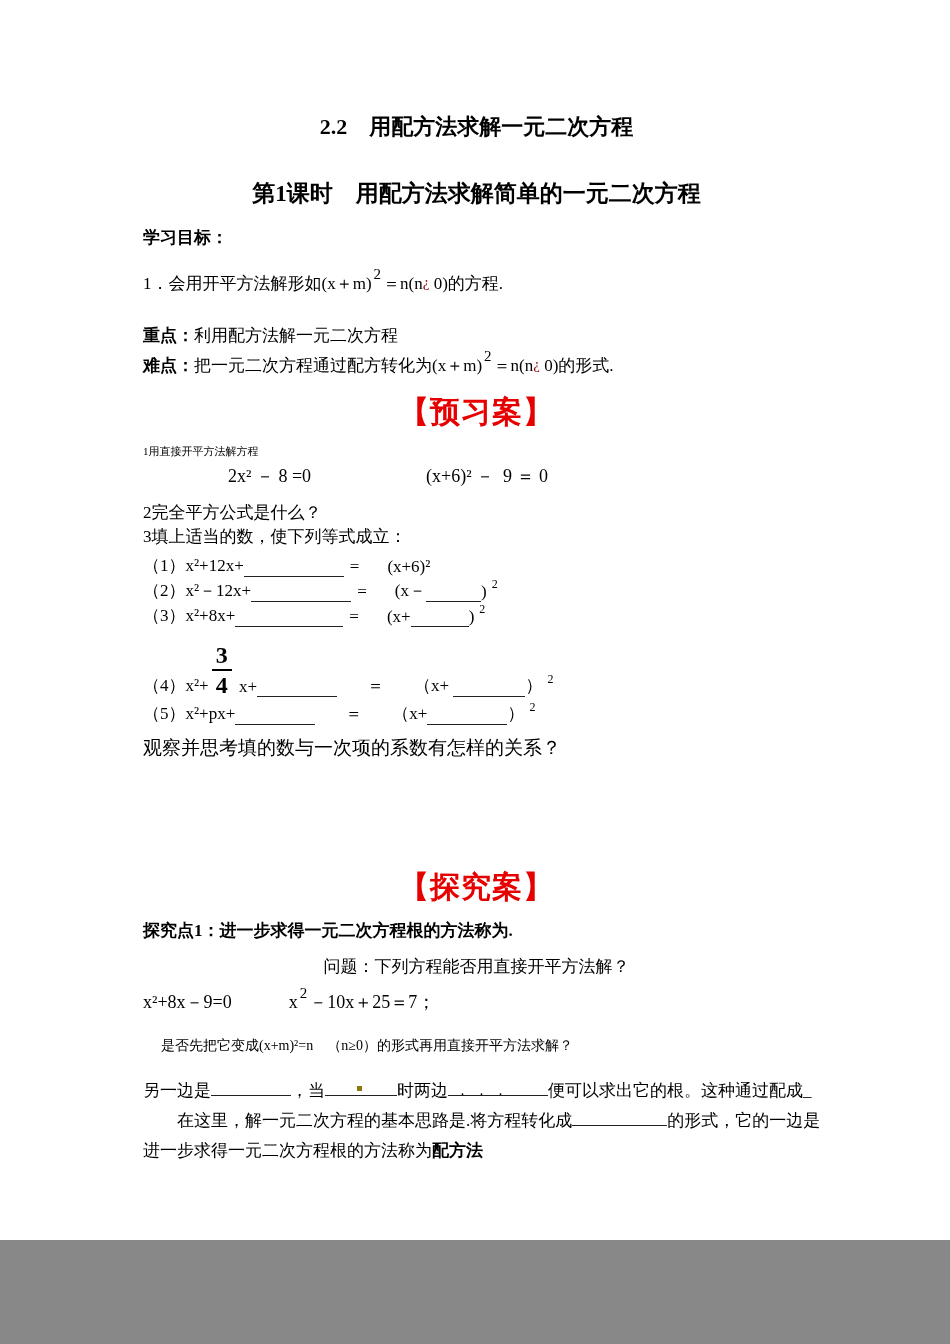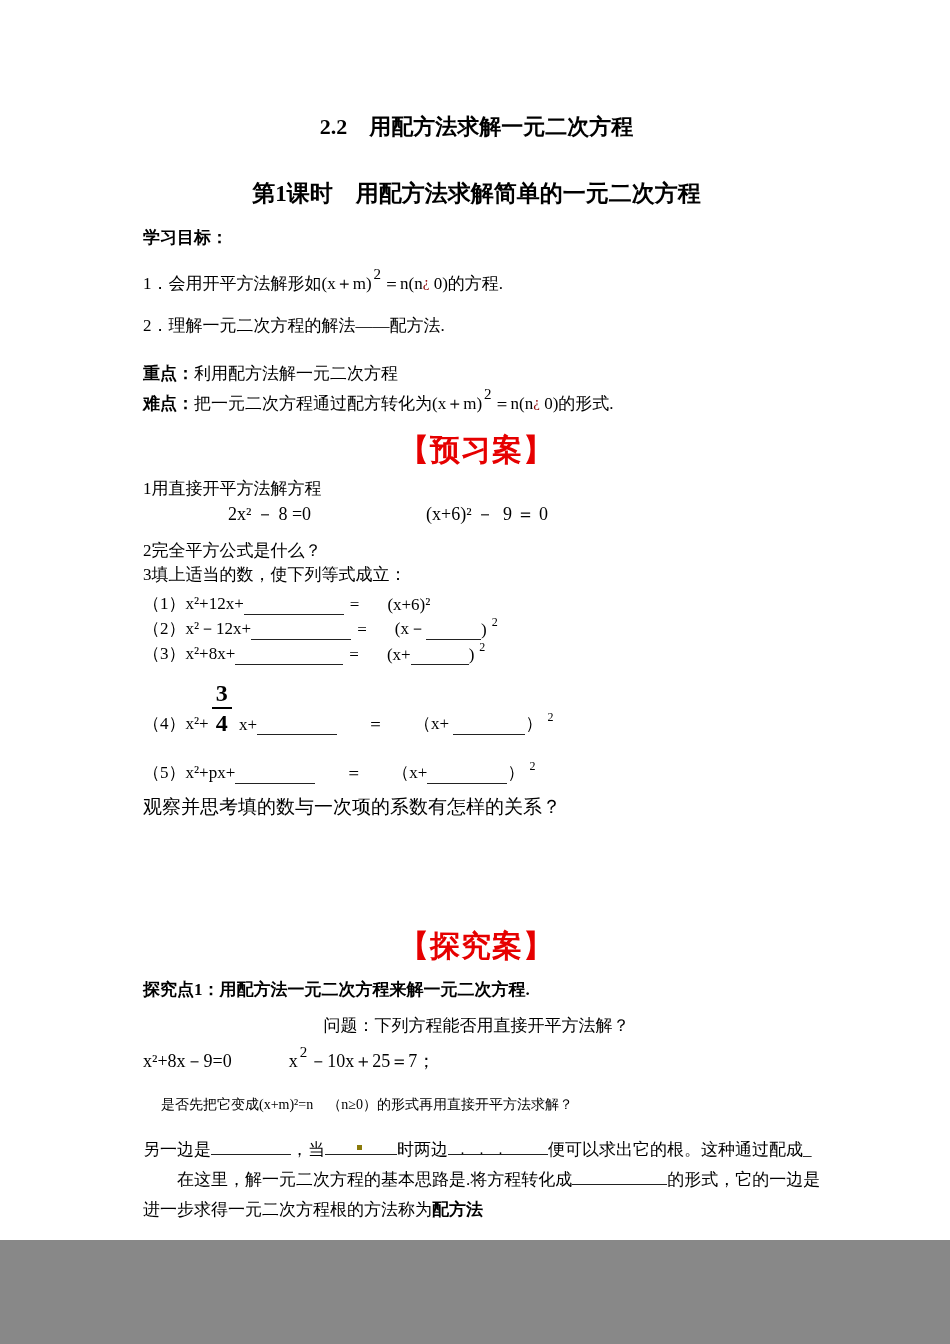--- a/index.html
+++ b/index.html
@@ -12,30 +12,30 @@
   .t1{font-size:22px;line-height:30px;font-weight:bold;text-align:center;}
   .t2{font-size:23px;line-height:32px;font-weight:bold;text-align:center;margin-top:36px;}
   .goals-h{font-size:17px;line-height:24px;font-weight:bold;margin-top:16px;}
   .g1{font-size:17px;line-height:32px;margin-top:18px;}
   .g2{font-size:17px;line-height:24px;margin-top:14px;}
   .zd{font-size:17px;line-height:24px;margin-top:24px;}
   .nd{font-size:17px;line-height:32px;margin-top:2px;}
   .blabel{font-weight:bold;}
   .red-h{font-size:30px;line-height:44px;font-weight:bold;text-align:center;color:#e60000;margin-top:8px;letter-spacing:1px;}
   .red-h.explore{margin-top:104px;}
-  .q1{font-size:17px;line-height:22px;margin-top:6px;}
+  .q1{font-size:11px;line-height:22px;margin-top:6px;}
   .eqrow{font-size:18px;line-height:24px;margin-top:2px;white-space:nowrap;}
   .eqrow .eq1{margin-left:85px;}
   .eqrow .eq2{margin-left:115px;}
   .q2,.q3{font-size:17px;line-height:24px;margin-top:13px;}
   .q3{margin-top:0;}
   .fill{display:flex;align-items:flex-end;height:25px;margin-top:0;font-size:17px;white-space:nowrap;}
   .fill.first{margin-top:3px;}
   .fill.tall{height:70px;}
-  .fill.f5{margin-top:23px;height:26px;font-family:Liberation Serif, serif;}
+  .fill.f5{margin-top:2px;height:26px;font-family:Liberation Serif, serif;}
   .m{white-space:pre;}
   .bl{display:inline-block;border-bottom:1px solid #222;height:17px;position:relative;}
   .w100{width:100px;} .w108{width:108px;} .w55{width:55px;} .w58{width:58px;}
   .w80{width:80px;} .w72{width:72px;} .w95{width:95px;} .w85{width:80px;}
   .eqsign{margin:0 28px 0 6px;}
   .eqsign.wide{margin:0 30px;}
   .sup2{font-size:12px;margin-left:5px;margin-bottom:10px;}
   .frac{display:inline-flex;flex-direction:column;align-items:center;margin:0 3px;line-height:1;}
   .frac .num{font-size:24px;font-weight:bold;padding:0 4px 2px 4px;border-bottom:2px solid #000;}
   .frac .den{font-size:24px;font-weight:bold;padding-top:2px;}
@@ -61,21 +61,20 @@
 
   <div class="t1">2.2　用配方法求解一元二次方程</div>
   <div class="t2">第1课时　用配方法求解简单的一元二次方程</div>
 
   <div class="goals-h">学习目标：</div>
 
   <div class="g1">
     <span class="m">1．会用开平方法解形如(x＋m)</span><span class="bigsup">2</span><span class="m">＝n(n</span><span class="qm">¿</span><span class="m"> 0)的方程.</span>
   </div>
 
-  <div class="g2">2．理解一元二次方程的解法——配方法.</div>
 
   <div class="zd">
     <span class="blabel">重点：</span><span>利用配方法解一元二次方程</span>
   </div>
 
   <div class="nd">
     <span class="blabel">难点：</span><span class="m">把一元二次方程通过配方转化为(x＋m)</span><span class="bigsup">2</span><span class="m">＝n(n</span><span class="qm">¿</span><span class="m"> 0)的形式.</span>
   </div>
 
   <div class="red-h">【预习案】</div>
@@ -138,21 +137,21 @@
       <span class="m">（x+</span>
       <span class="bl w80"></span>
       <span class="m">）</span>
       <span class="sup2">2</span>
   </div>
 
   <div class="obs">观察并思考填的数与一次项的系数有怎样的关系？</div>
 
   <div class="red-h explore">【探究案】</div>
 
-  <div class="p1">探究点1：用配方法一元二次方程来解一元二次方程.</div>
+  <div class="p1">探究点1：进一步求得一元二次方程根的方法称为.</div>
   <div class="qq">问题：下列方程能否用直接开平方法解？</div>
 
   <div class="eqrow2">
     <span class="m">x²+8x－9=0</span><span class="eq2"><span class="m">x</span><span class="bigsup">2</span><span class="m">－10x＋25＝7；</span></span>
   </div>
 
   <div class="hint">是否先把它变成(x+m)²=n　（n≥0）的形式再用直接开平方法求解？</div>
 
   <div class="para">
     <div class="ln">

